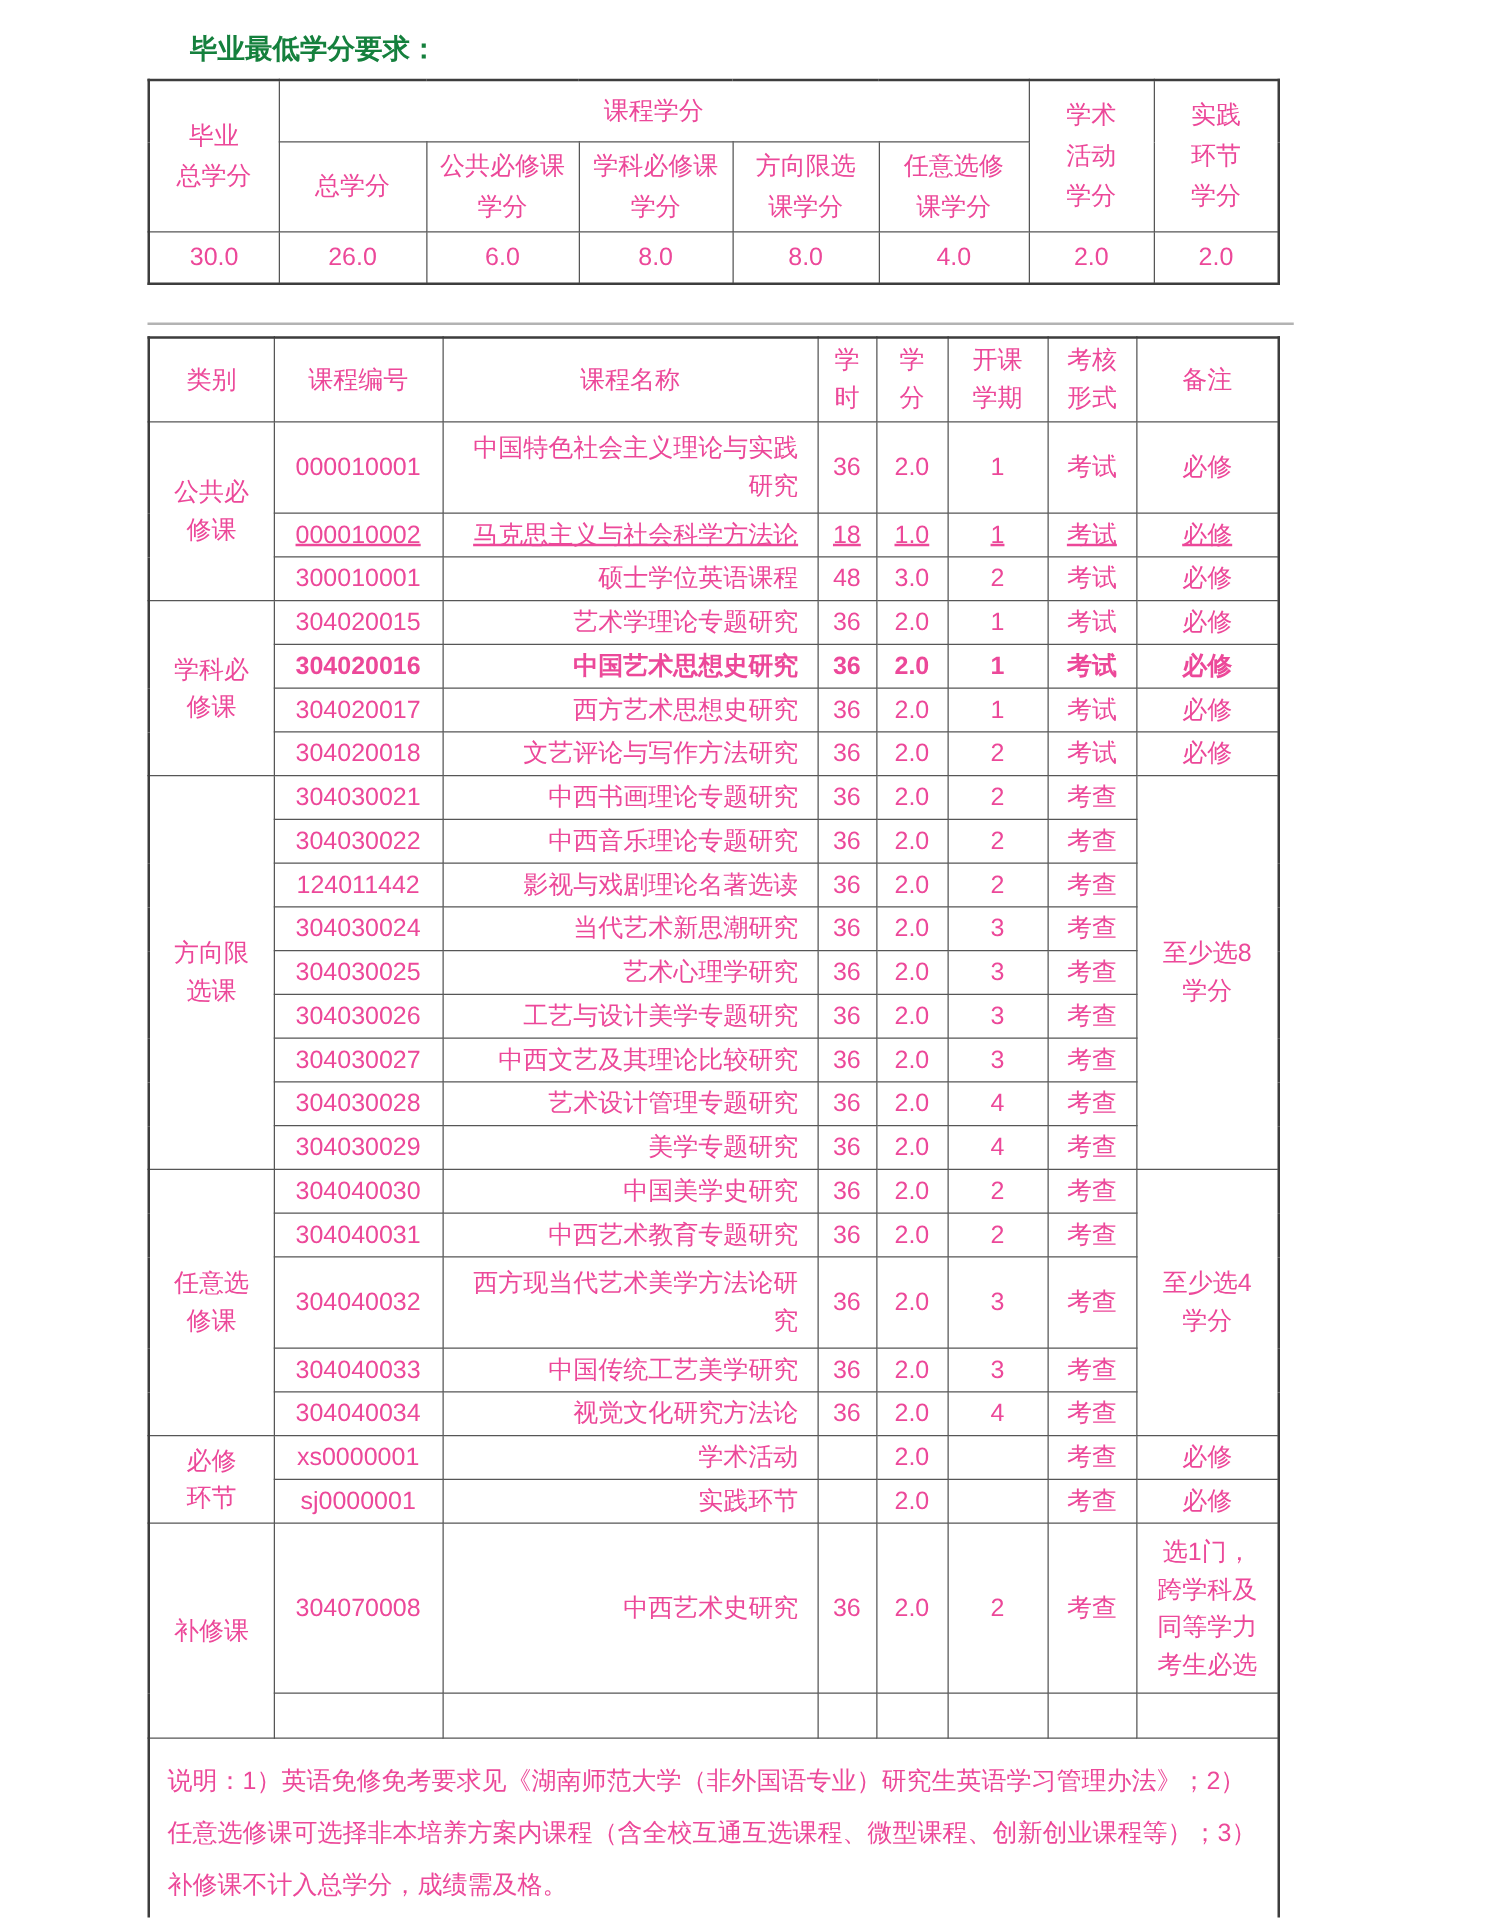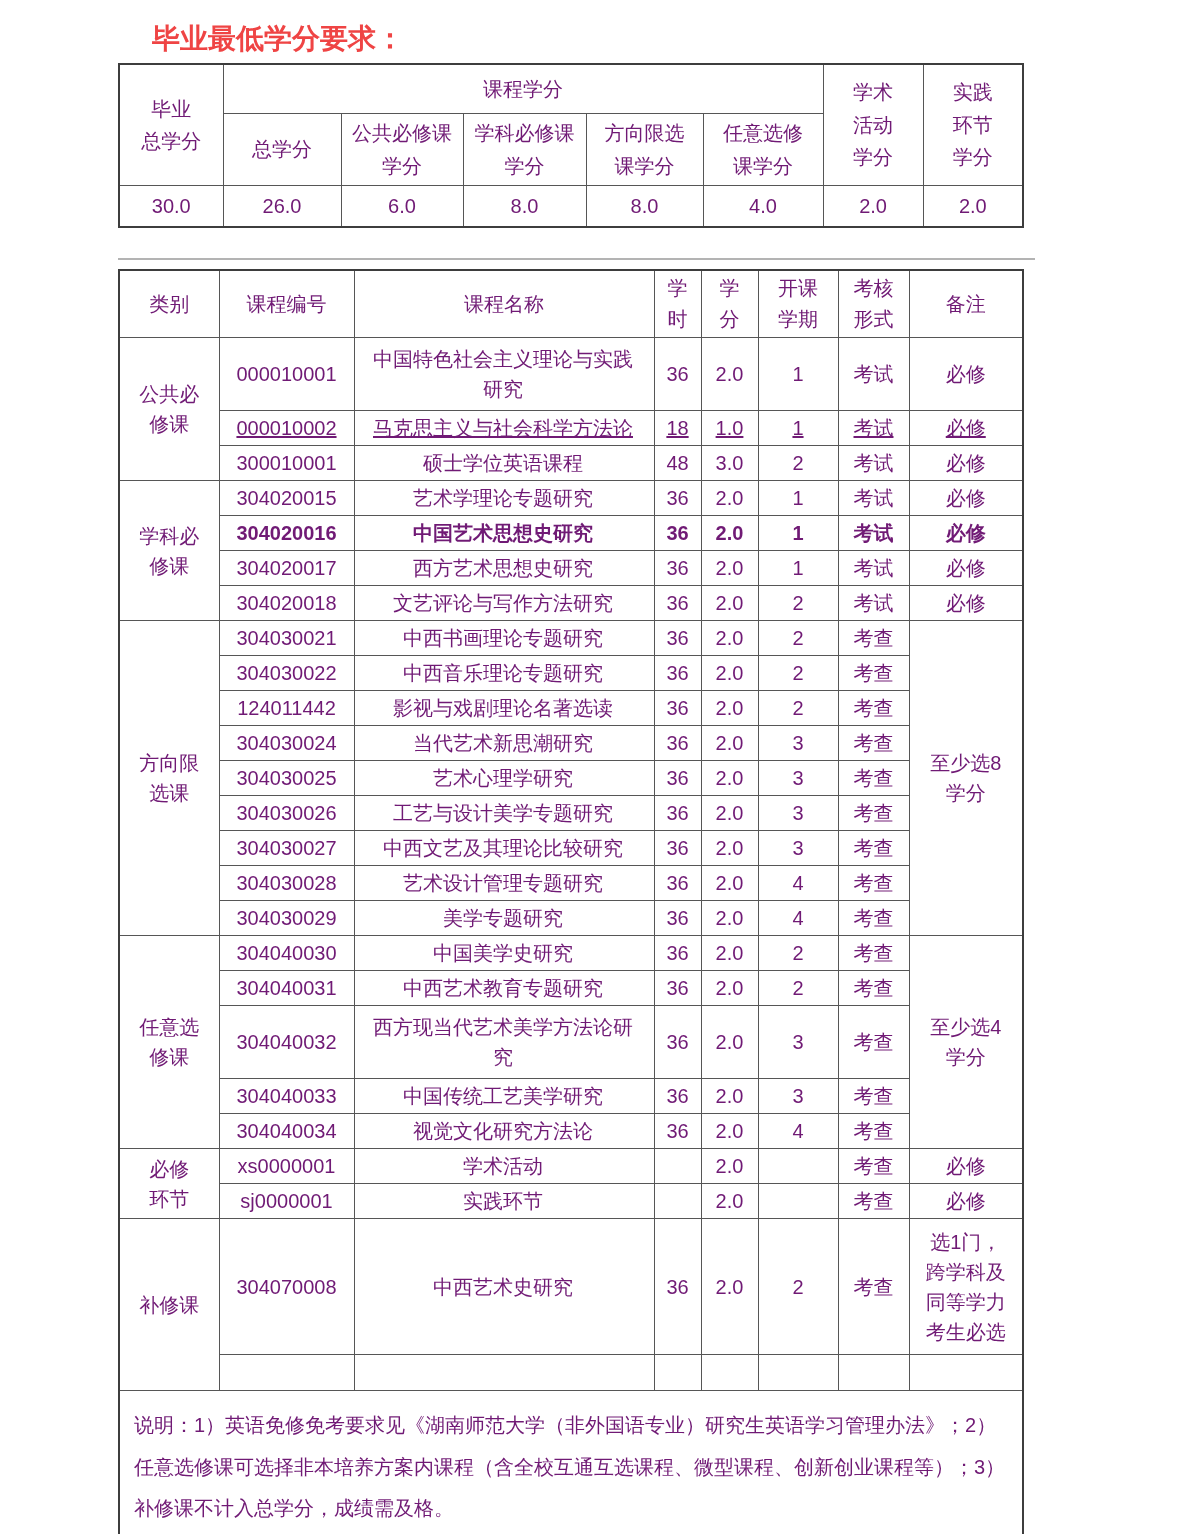--- a/index.html
+++ b/index.html
@@ -4,27 +4,27 @@
 <style>
   html,body{margin:0;padding:0;background:#ffffff;}
   body{
     width:1200px;height:1534px;
     font-family:"Liberation Sans","DejaVu Sans",sans-serif;
     color:#212121;
     -webkit-font-smoothing:antialiased;
   }
   .doc{padding:26px 0 0 118px;width:904px;}
   .sec-title{
-    font-size:28px;font-weight:700;color:#ef4444;
+    font-size:22px;font-weight:700;color:#15803d;
     margin:0 0 0 34px;line-height:26px;
   }
   table{
     border-collapse:collapse;table-layout:fixed;
     width:904px;
-    font-size:20px;color:#701a75;
+    font-size:20px;color:#ec4899;
   }
   td{
     border:1px solid #565656;
     text-align:center;vertical-align:middle;
     padding:2px 6px;
     white-space:pre-line;
     line-height:1.5;
     overflow:hidden;
   }
   table{border:2px solid #3d3d3d;}
@@ -32,21 +32,21 @@
   #t1{margin-top:11px;}
   #t1 td{line-height:1.62;}
   #t1 .hrow1 td{height:44px;}
   #t1 .hrow2 td{height:67px;}
   #t1 .vrow td{height:36px;}
   
   .divider{height:2px;background:#b3b3b3;width:917px;margin:30px 0 9px 0;}
   
   #t2{margin-top:5px;}
   #t2 .hdr td{height:62px;line-height:1.55;}
-  .name-cell{text-align:center;padding-left:13px !important;padding-right:15px !important;margin-left:20px;}
+  .name-cell{text-align:right;padding-left:13px !important;padding-right:15px !important;margin-left:20px;}
   .notes{
     text-align:left !important;
     padding:14px 14px 16px 14px !important;
     line-height:2.08 !important;
     height:92px;
     vertical-align:top;
   }
 </style>
 </head>
 <body>

